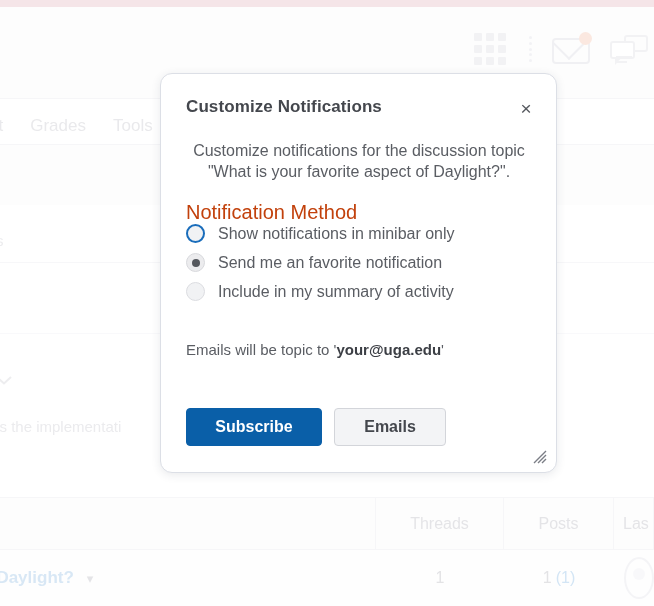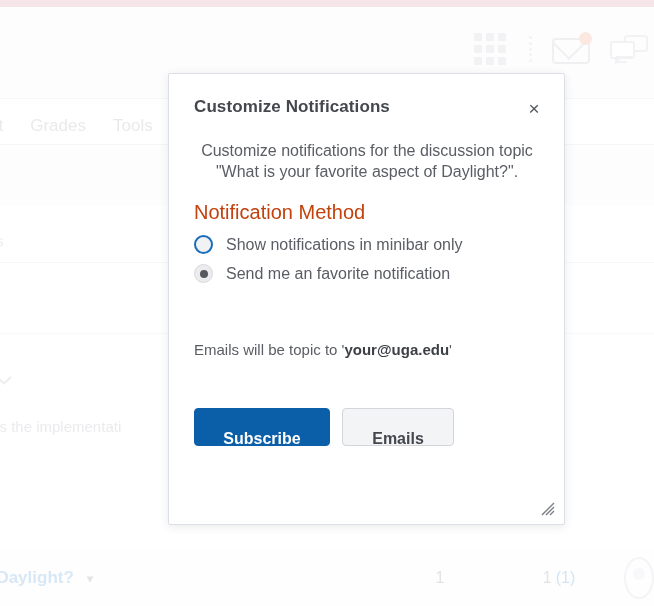--- a/index.html
+++ b/index.html
@@ -297,27 +297,26 @@
   #modal-overlay {
     position: absolute;
     inset: 0;
     background: rgba(255,255,255,0.55);
   }
   #modal {
     position: absolute;
     left: 160px;
     top: 73px;
     width: 397px;
-    height: 452px;
+    height: 400px;
     background: #ffffff;
     border: 1px solid #dcdfe6;
-    border-radius: 2px;
+    border-radius: 12px;
     box-shadow: 0 2px 10px rgba(40,50,70,0.10);
     box-sizing: border-box;
-    margin-left: 8px;
   }
   .modal-title {
     position: absolute;
     left: 25px;
     top: 23px;
     font-size: 17px;
     font-weight: bold;
     color: #44474d;
     letter-spacing: .1px;
   }
@@ -351,21 +350,21 @@
     position: absolute;
     left: 25px;
     top: 127px;
     font-size: 20px;
     font-weight: normal;
     color: #c2410c;
   }
   .radio-group {
     position: absolute;
     left: 25px;
-    top: 156px;
+    top: 145px;
     width: 340px;
   }
   .radio-row {
     display: flex;
     align-items: center;
     gap: 13px;
     height: 29px;
     cursor: pointer;
   }
   .radio-mark {
@@ -419,21 +418,21 @@
     gap: 12px;
   }
   .btn {
     font-family: "Liberation Sans", sans-serif;
     font-size: 16px;
     font-weight: bold;
     border-radius: 4px;
     cursor: pointer;
     box-sizing: border-box;
     height: 38px;
-    padding: 12px 18px;
+    padding: 0 18px;
     line-height: 36px;
   }
   .btn-primary {
     background: #0a5fa8;
     color: #ffffff;
     border: 1px solid #0a5fa8;
     min-width: 136px;
   }
   .btn-secondary {
     background: #f3f4f6;
@@ -504,20 +503,26 @@
   <div class="bg-divider-1"></div>
   <div class="bg-divider-2"></div>
 
   <svg class="bg-chevron" viewBox="0 0 16 9">
     <path d="M1 1 L8 7.5 L15 1" fill="none" stroke="#d7d7dc" stroke-width="2"></path>
   </svg>
 
   <div class="bg-para">ss the implementati</div>
 
   <div class="table-wrap">
+    <div class="table-head">
+      <div class="th-spacer"></div>
+      <div class="th threads">Threads</div>
+      <div class="th posts">Posts</div>
+      <div class="th last">Las</div>
+    </div>
     <div class="table-row">
       <div class="td-title">
         <span class="topic-link">f Daylight?</span>
         <span class="topic-caret">▾</span>
       </div>
       <div class="td threads">1</div>
       <div class="td posts">
         <span>1</span>
         <span class="unread">(1)</span>
       </div>
@@ -542,20 +547,24 @@
 
   <div class="radio-group">
     <div class="radio-row focused">
       <span class="radio-mark"></span>
       <span class="radio-label">Show notifications in minibar only</span>
     </div>
     <div class="radio-row checked">
       <span class="radio-mark"></span>
       <span class="radio-label">Send me an favorite notification</span>
     </div>
+    <div class="radio-row">
+      <span class="radio-mark"></span>
+      <span class="radio-label">Include in my summary of activity</span>
+    </div>
   </div>
 
   <div class="email-note">
     <span>Emails will be topic to '</span><span class="email-addr">your@uga.edu</span><span>'</span>
   </div>
 
   <div class="modal-actions">
     <button class="btn btn-primary">Subscribe</button>
     <button class="btn btn-secondary">Emails</button>
   </div>

